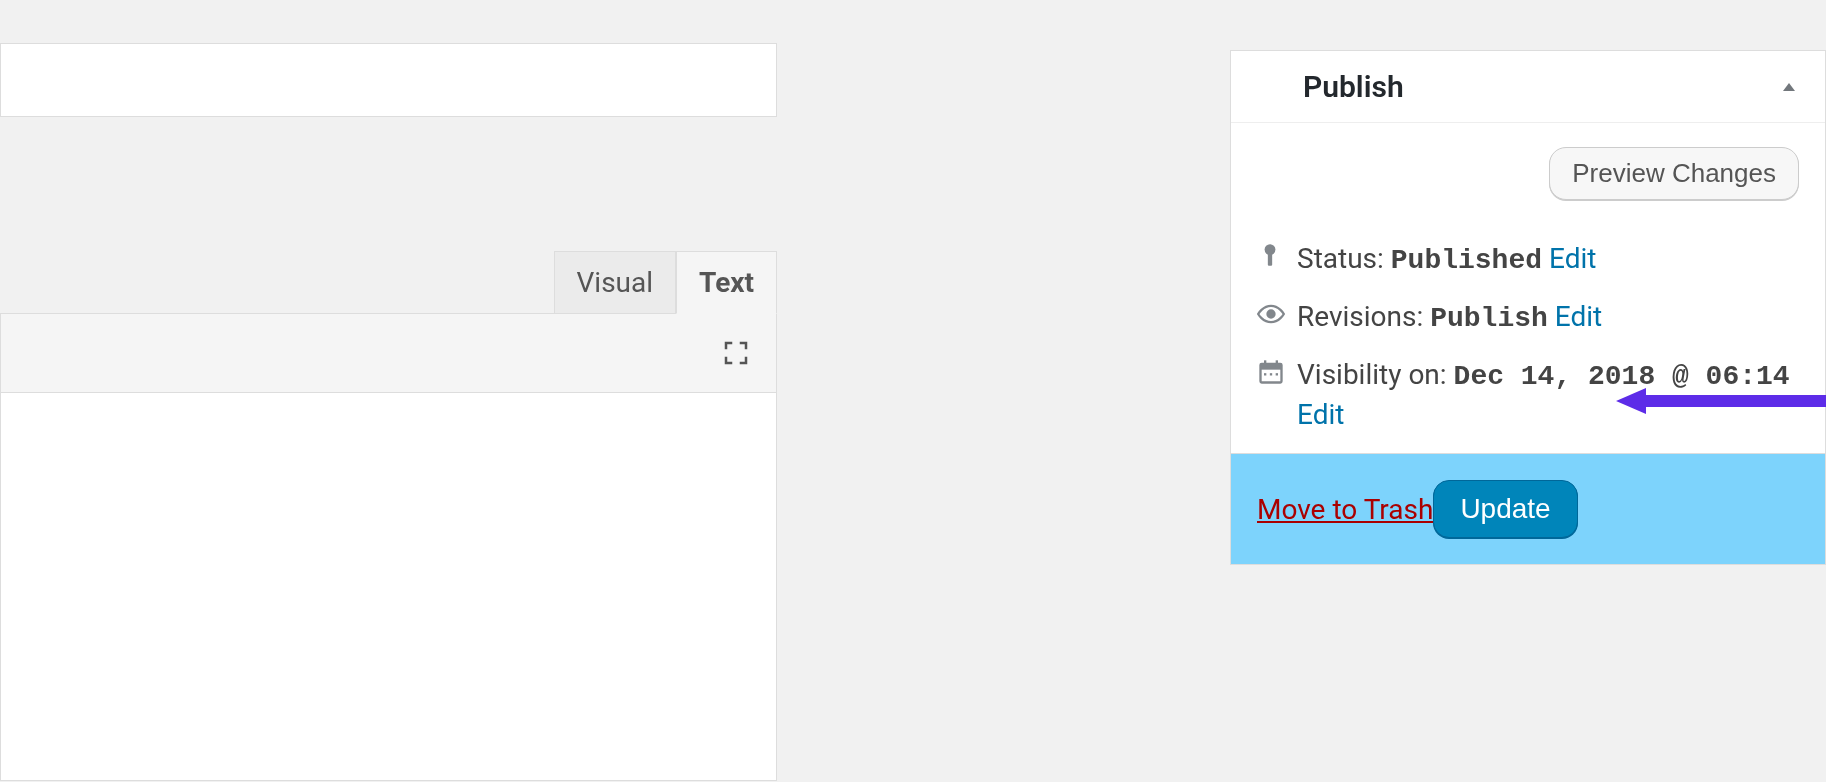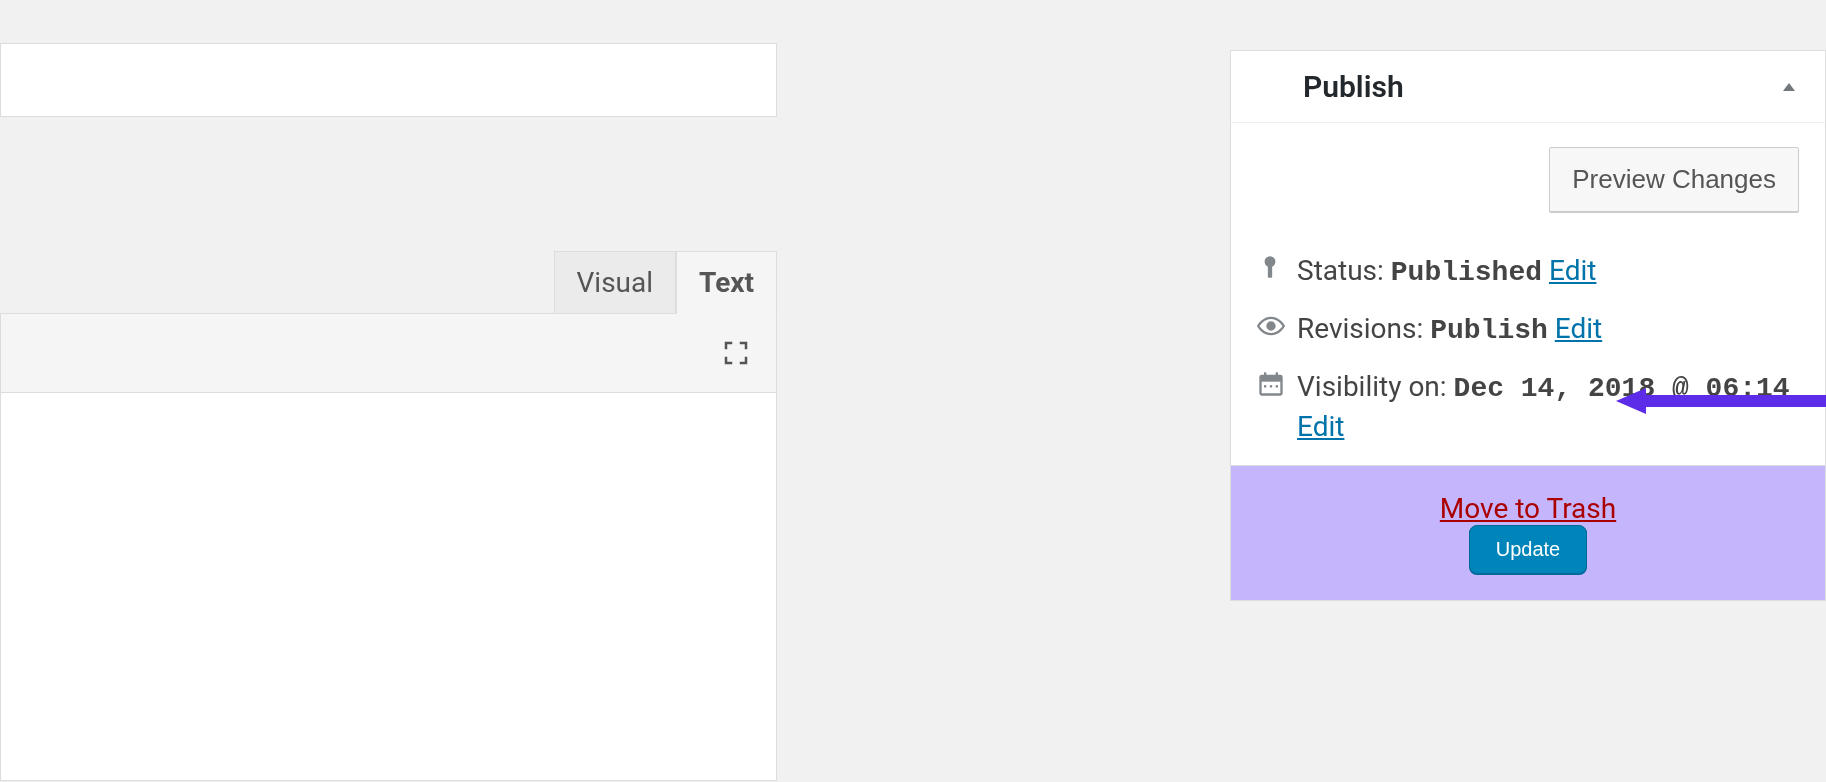--- a/index.html
+++ b/index.html
@@ -111,22 +111,22 @@
     padding: 24px 26px 10px 26px;
   }
   .preview-row {
     display: flex;
     justify-content: flex-end;
     margin-bottom: 30px;
   }
   .preview-btn {
     background: #f7f7f7;
     border: 1px solid #ccc;
-    border-radius: 2px;
-    padding: 16px 22px;
+    border-radius: 17px;
+    padding: 10px 22px;
     font-size: 26px;
     color: #555;
     cursor: pointer;
     box-shadow: 0 1px 0 #ccc;
   }
   .meta-row {
     display: flex;
     align-items: flex-start;
     padding: 12px 0;
     font-size: 28px;
@@ -140,49 +140,47 @@
     display: flex;
     align-items: center;
     justify-content: flex-start;
   }
   .meta-text {
     flex: 1;
   }
   .meta-text strong { font-weight: 700; font-family: Liberation Mono, monospace; }
   .edit-link {
     color: #0073aa;
-    text-decoration: underline;
     cursor: pointer;
   }
   .meta-sub {
     margin-left: 40px;
     margin-top: 6px;
   }
   .box-footer {
-    background: #c4b5fd;
+    background: #7dd3fc;
     border-top: 1px solid #ddd;
     padding: 26px 26px;
     display: flex;
     justify-content: flex-start;
     align-items: center;
-    flex-direction: column;
   }
   .trash-link {
     color: #a00;
     font-size: 28px;
     text-decoration: underline;
     cursor: pointer;
   }
   .update-btn {
     background: #0085ba;
     border: 1px solid #006799;
     color: #fff;
-    font-size: 20px;
+    font-size: 28px;
     padding: 12px 26px;
-    border-radius: 8px;
+    border-radius: 16px;
     cursor: pointer;
     box-shadow: 0 1px 0 #006799;
   }
   .arrow-annotation {
     position: absolute;
     right: 0;
     top: 386px;
     width: 210px;
     height: 18px;
     pointer-events: none;

